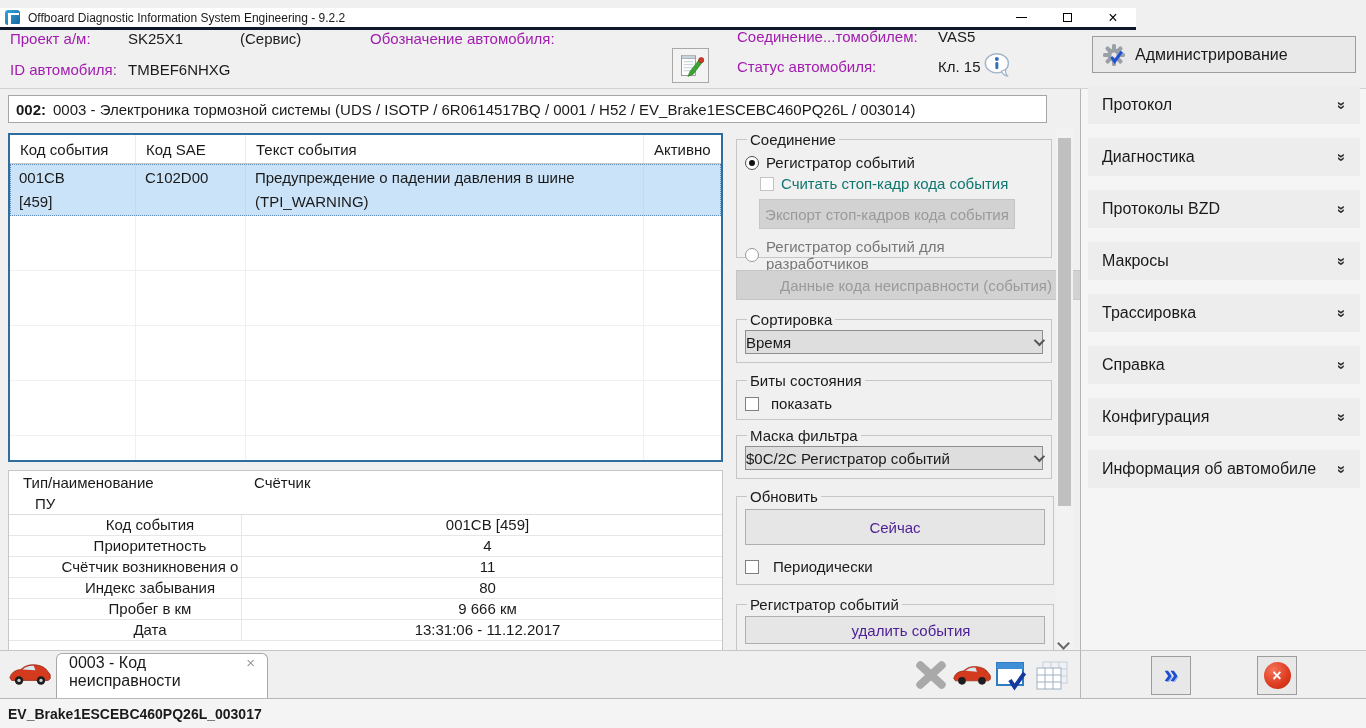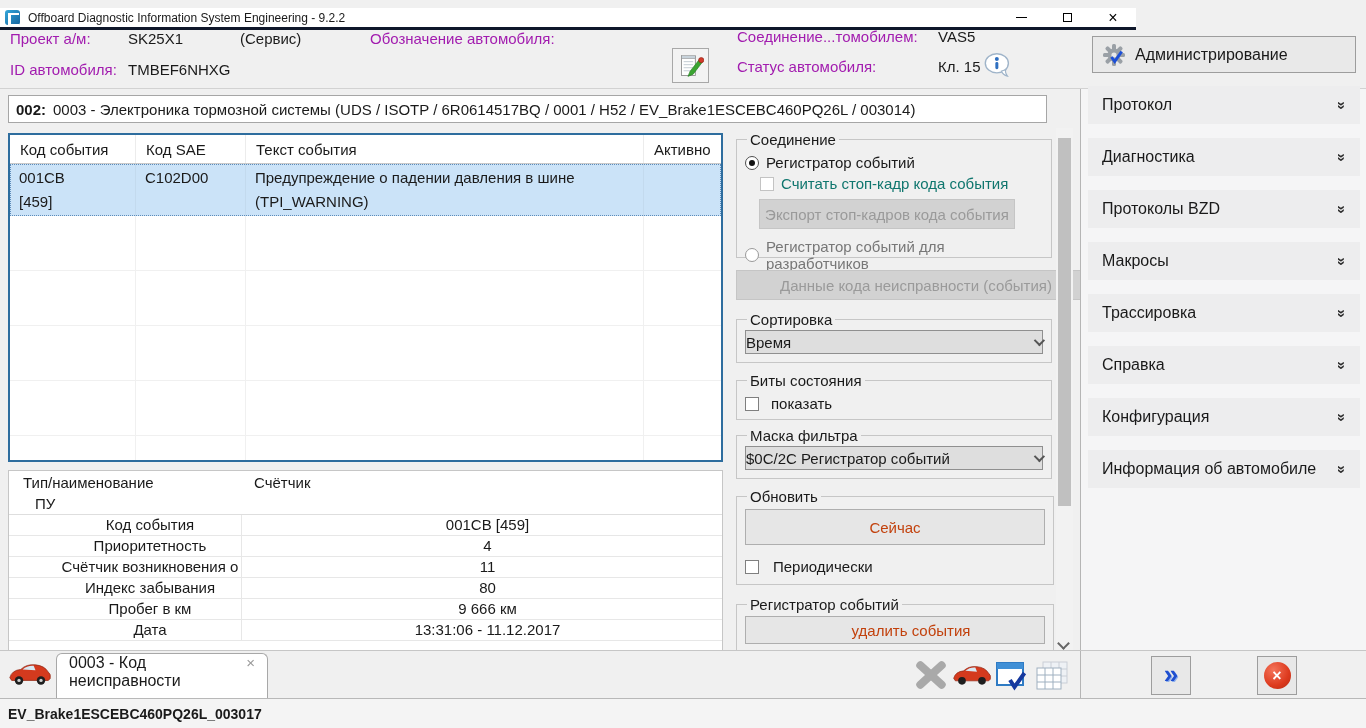--- a/index.html
+++ b/index.html
@@ -60,21 +60,21 @@
   .ctl-row { display:flex; align-items:center; gap:7px; margin-top:4px; }
   .radio { width:14px; height:14px; border:1px solid #4f4f4f; border-radius:50%; background:#fff;
            display:inline-flex; align-items:center; justify-content:center; flex:none; }
   .radio.checked::after { content:""; width:6px; height:6px; border-radius:50%; background:#111; }
   .radio.off { border-color:#9a9a9a; }
   .chk { width:14px; height:14px; border:1px solid #7f7f7f; background:#fff; flex:none; }
   .chk.dis { border-color:#c3c3c3; }
   .gray { color:#0f766e; }
   .dimtext { color:#777; }
   .btn { display:flex; align-items:center; justify-content:center; font-size:15px;
-         background:#e6e6e6; border:1px solid #aeaeae; color:#c2410c; }
+         background:#e6e6e6; border:1px solid #aeaeae; color:#4c1d95; }
   .btn.dis { background:#d2d2d2; border-color:#c5c5c5; color:#9a9a9a; }
   .dd { display:flex; align-items:center; background:#dedede; border:1px solid #8f8f8f;
         height:24px; padding:0 0; justify-content:space-between; }
   .dd-arrow { width:8px; height:8px; border-right:2px solid #555; border-bottom:2px solid #555;
               transform:rotate(45deg) translateY(-2px); }
 
   
   #vscroll { position:absolute; left:1056px; top:128px; width:17px; height:524px; background:#f2f2f2; }
   #vscroll .thumb { position:absolute; left:2px; top:10px; width:13px; height:368px; background:#c0c0c0; }
   .sb-arrow { position:absolute; left:3px; bottom:4px; width:9px; height:9px;

